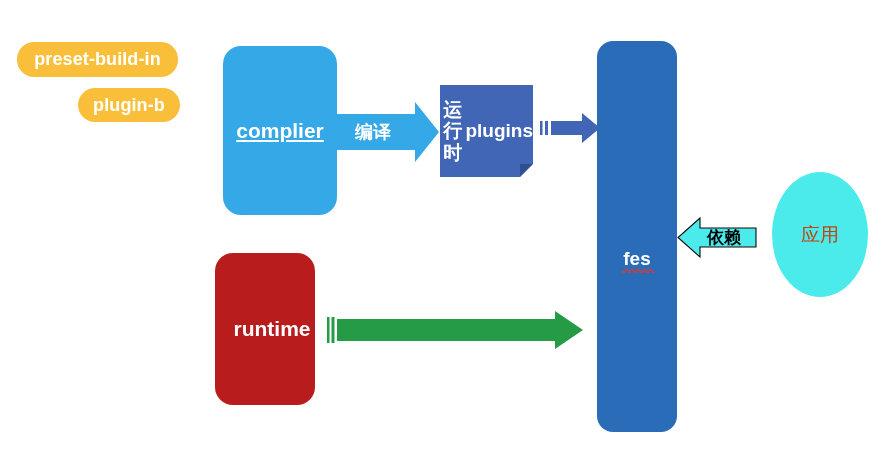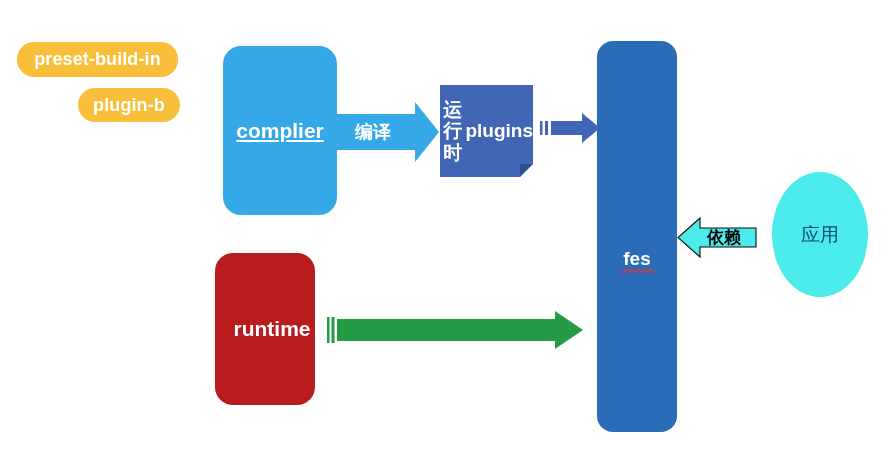--- a/index.html
+++ b/index.html
@@ -100,21 +100,21 @@
   #node-plugins .pl-line { display: block; }
 
   
   #node-app {
     left: 772px;
     top: 172px;
     width: 96px;
     height: 125px;
     background: #4bebeb;
     border-radius: 50%;
-    color: #0c4a6e;
+    color: #c2410c;
     font-size: 19px;
     font-weight: 500;
   }
 
   
   .arrow { position: absolute; }
   .arrow svg { display: block; overflow: visible; }
   .arrow-label {
     position: absolute;
     display: flex;

